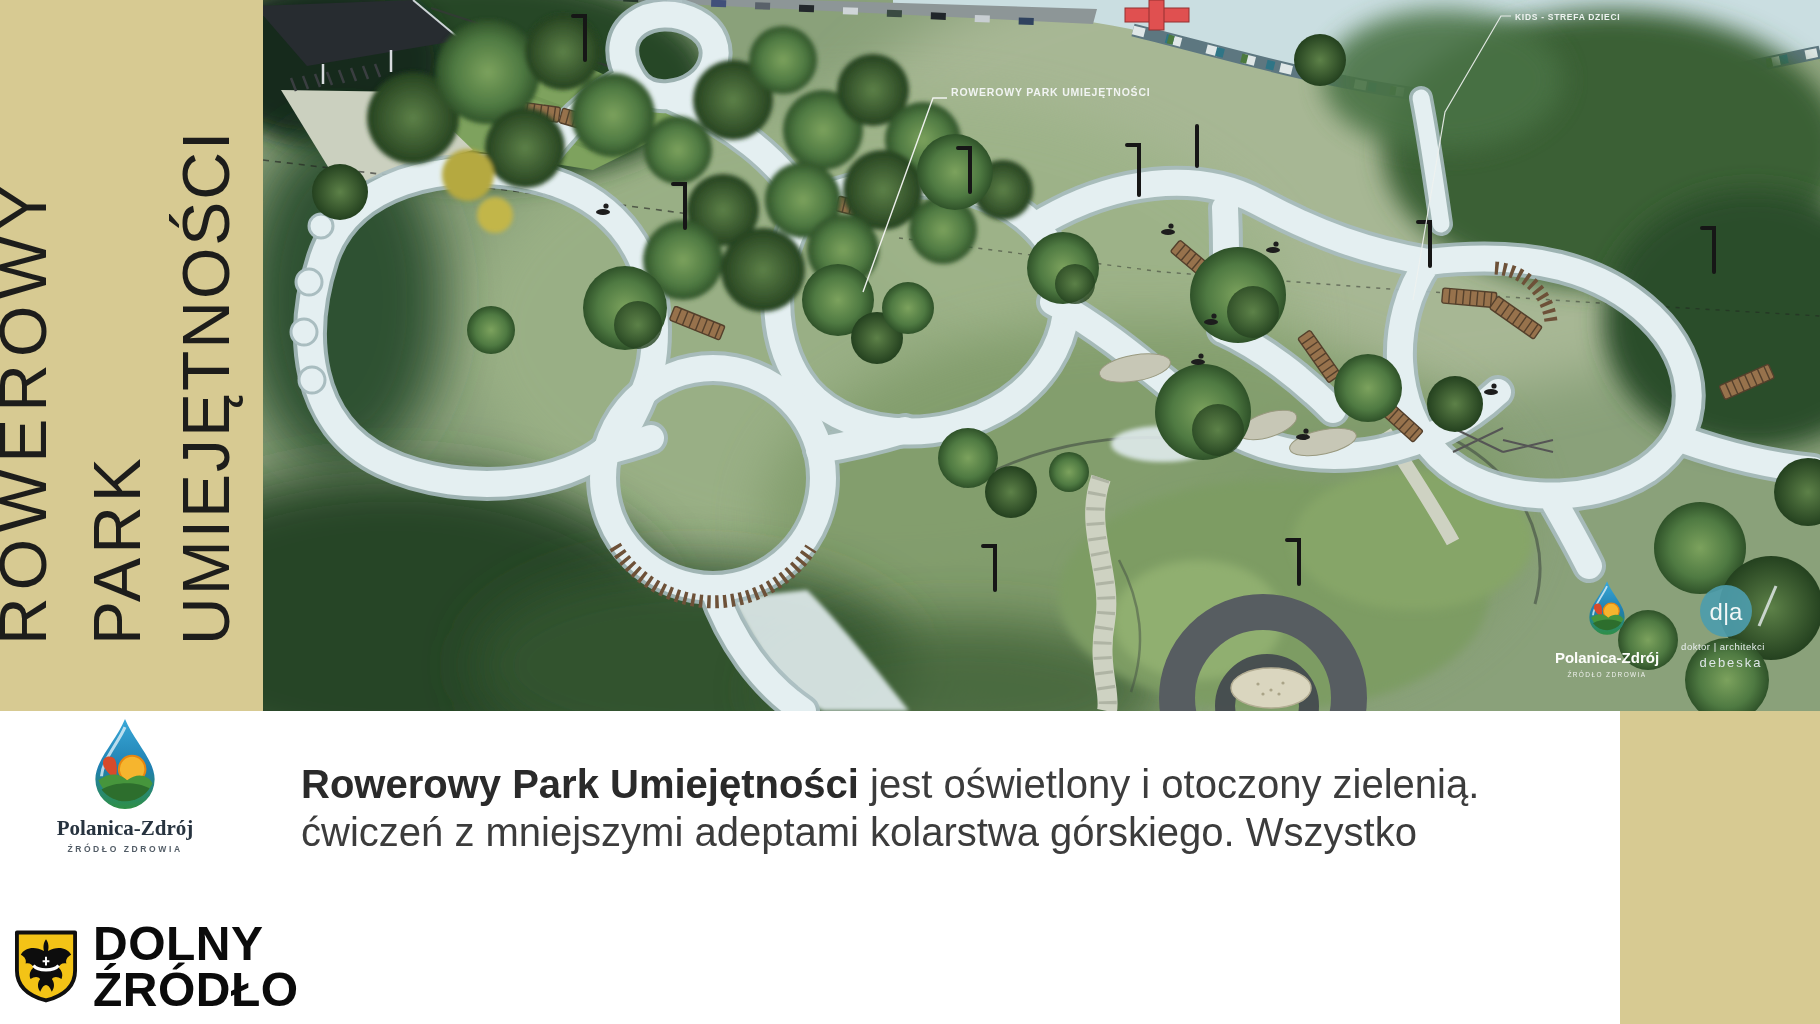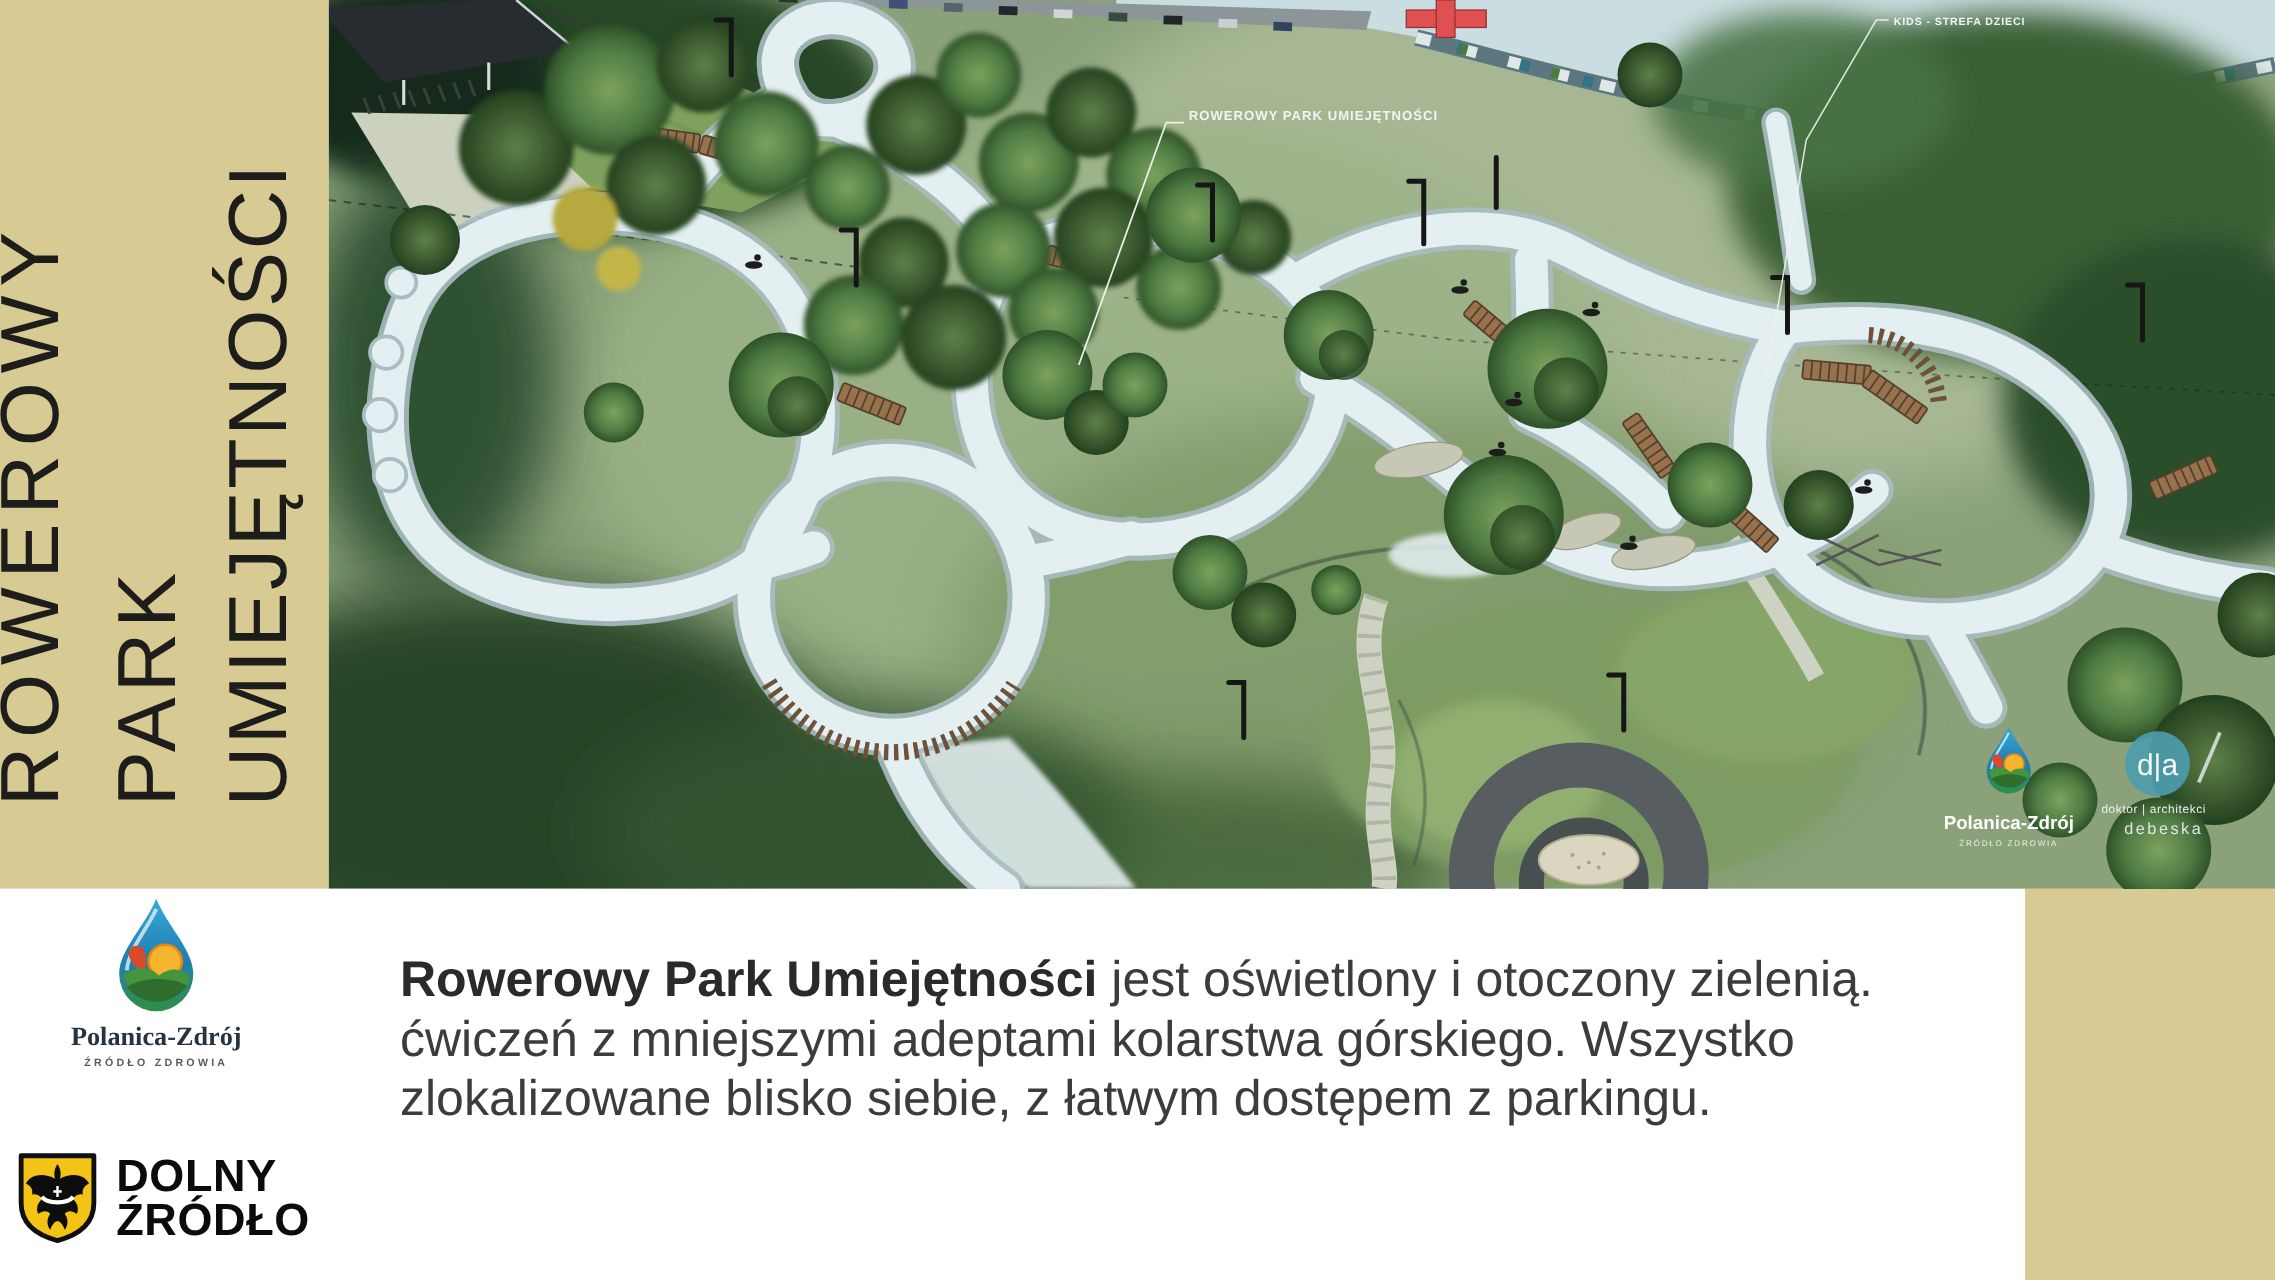--- a/index.html
+++ b/index.html
@@ -22,22 +22,22 @@
   .stage svg.park{width:100%;height:100%;display:block;}
   
   .footer{position:absolute;left:0;top:711px;width:1620px;height:313px;background:#ffffff;}
   .tancol{position:absolute;left:1620px;top:711px;width:200px;height:313px;background:#d7ca92;}
   .polanica-block{position:absolute;left:36px;top:6px;width:178px;text-align:center;}
   .polanica-block svg{width:78px;height:94px;}
   .polanica-name{font-family:"Liberation Serif",serif;font-weight:bold;font-size:21px;color:#27333f;margin-top:1px;}
   .polanica-tag{font-size:8.5px;font-weight:bold;letter-spacing:2.6px;color:#525c66;margin-top:3px;}
   .dolny-block{position:absolute;left:14px;top:210px;display:flex;align-items:center;gap:15px;}
   .dolny-block svg{width:64px;height:75px;}
-  .dolny-text{font-size:36px;font-weight:bold;line-height:.95;letter-spacing:.5px;color:#0b0b0b;}
-  .para{position:absolute;left:320px;top:50px;font-size:40px;line-height:47.5px;color:#3c3c3c;white-space:nowrap;}
+  .dolny-text{font-size:48px;font-weight:bold;line-height:.95;letter-spacing:.5px;color:#0b0b0b;}
+  .para{position:absolute;left:301px;top:50px;font-size:40px;line-height:47.5px;color:#3c3c3c;white-space:nowrap;}
   .para .lead{font-weight:bold;color:#2a2a2a;}
   
   text{font-family:"Liberation Sans",sans-serif;}
 </style>
 </head>
 <body>
 
 <svg width="0" height="0" style="position:absolute" aria-hidden="true">
   <defs>
     <linearGradient id="dropg" x1="0" y1="0" x2="0" y2="1">
@@ -368,17 +368,16 @@
       </svg>
     <div class="dolny-text">
       <div>DOLNY</div>
       <div>ŹRÓDŁO</div>
     </div>
   </div>
 
   <div class="para">
     <div><span class="lead">Rowerowy Park Umiejętności</span><span> jest oświetlony i otoczony zielenią.</span></div>
     <div>ćwiczeń z mniejszymi adeptami kolarstwa górskiego. Wszystko</div>
-    <div>zlokalizowane blisko siebie, z łatwym dostępem z parkingu.</div>
   </div>
 </div>
 
 <div class="tancol"></div>
 
 </body></html>

